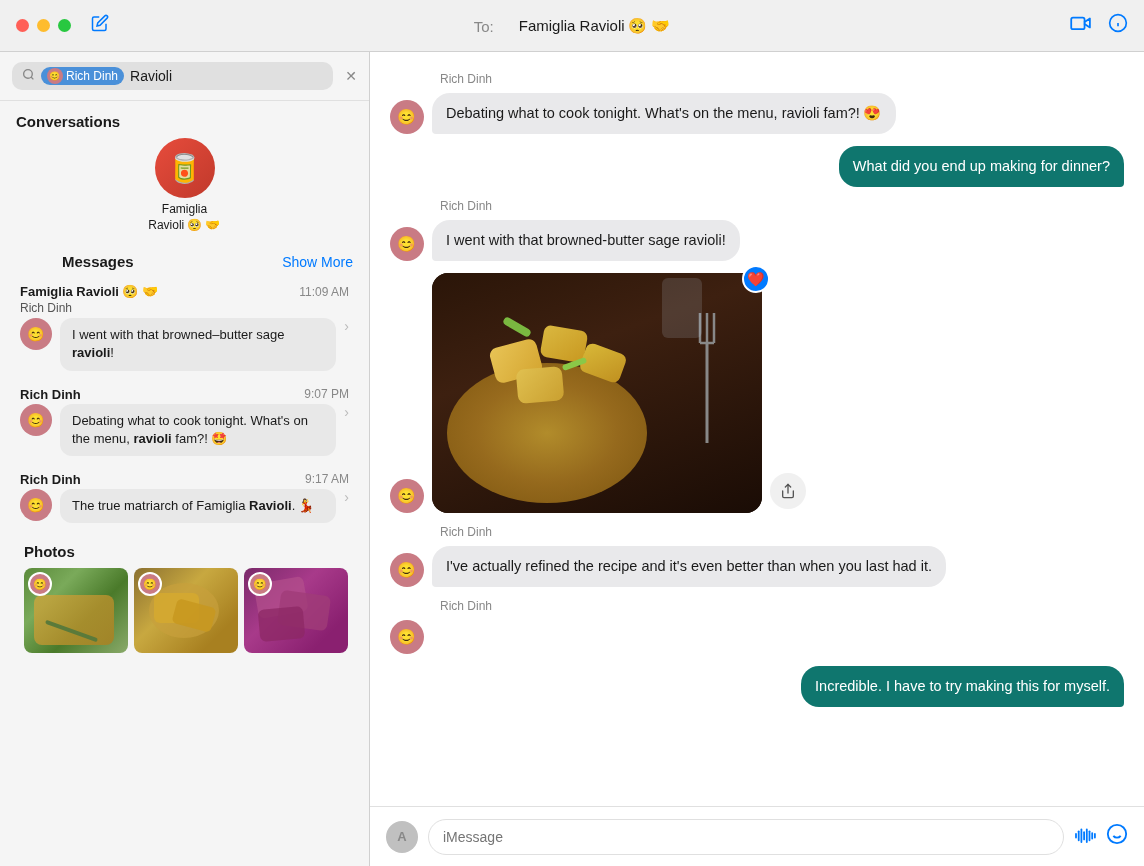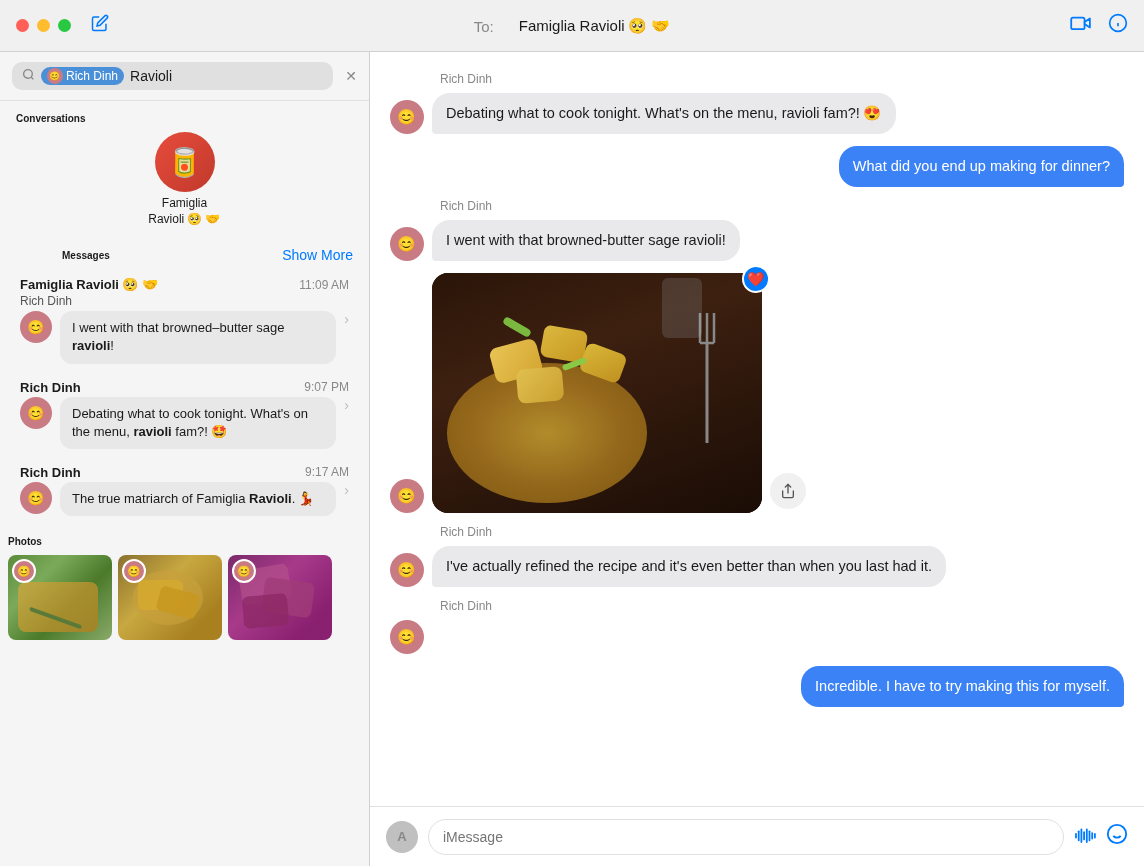--- a/index.html
+++ b/index.html
@@ -138,21 +138,21 @@
     }
     .search-clear {
       color: #888;
       font-size: 14px;
       cursor: pointer;
       margin-left: 4px;
     }
 
     
     .sidebar-section-title {
-      font-size: 10px;
+      font-size: 15px;
       font-weight: 600;
       color: #1a1a1a;
       padding: 12px 16px 8px;
     }
 
     
     .conversations-list {
       padding: 0 16px 12px;
     }
     .conv-item {
@@ -253,21 +253,21 @@
       margin-right: 8px;
       position: relative;
     }
     .msg-result-row {
       display: flex;
       align-items: flex-start;
     }
 
     
     .photos-section {
-      padding: 8px 8px 12px;
+      padding: 8px 24px 12px;
     }
     .photos-grid {
       display: flex;
       gap: 6px;
       margin-top: 8px;
     }
     .photo-thumb {
       width: 104px;
       height: 85px;
       border-radius: 8px;
@@ -346,21 +346,21 @@
       border-radius: 18px;
       font-size: 14.5px;
       line-height: 1.45;
     }
     .bubble.incoming {
       background: #e9e9eb;
       color: #1a1a1a;
       border-bottom-left-radius: 4px;
     }
     .bubble.outgoing {
-      background: #3b82f6;
+      background: #0f766e;
       color: white;
       border-bottom-right-radius: 4px;
     }
 
     
     .chat-image-container {
       position: relative;
       display: flex;
       align-items: flex-end;
       gap: 8px;

